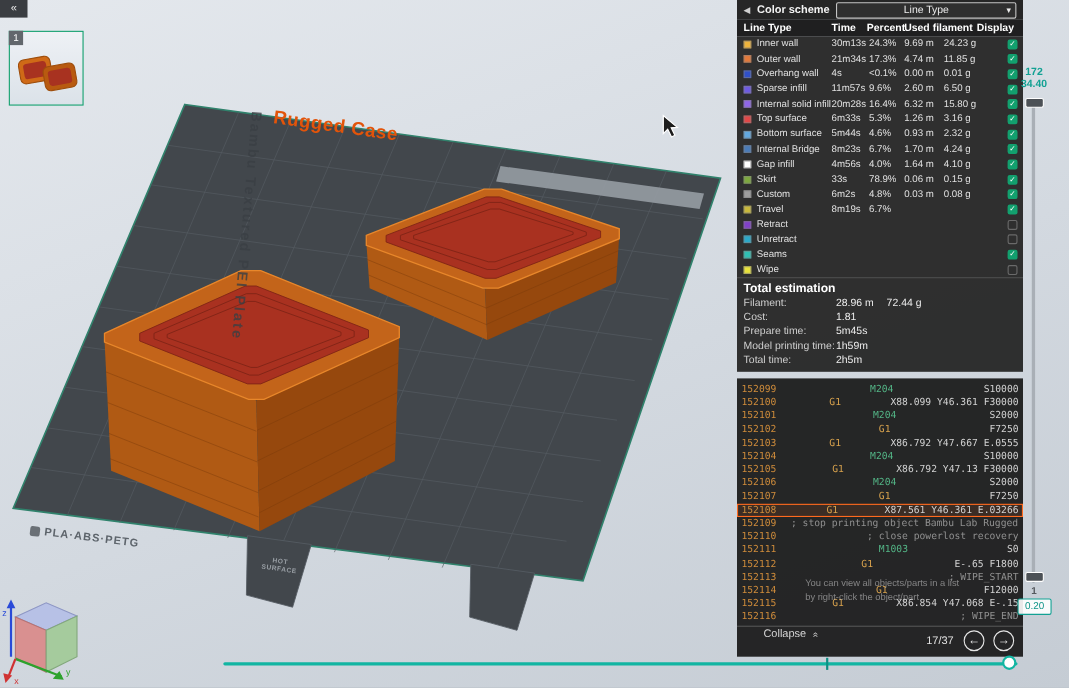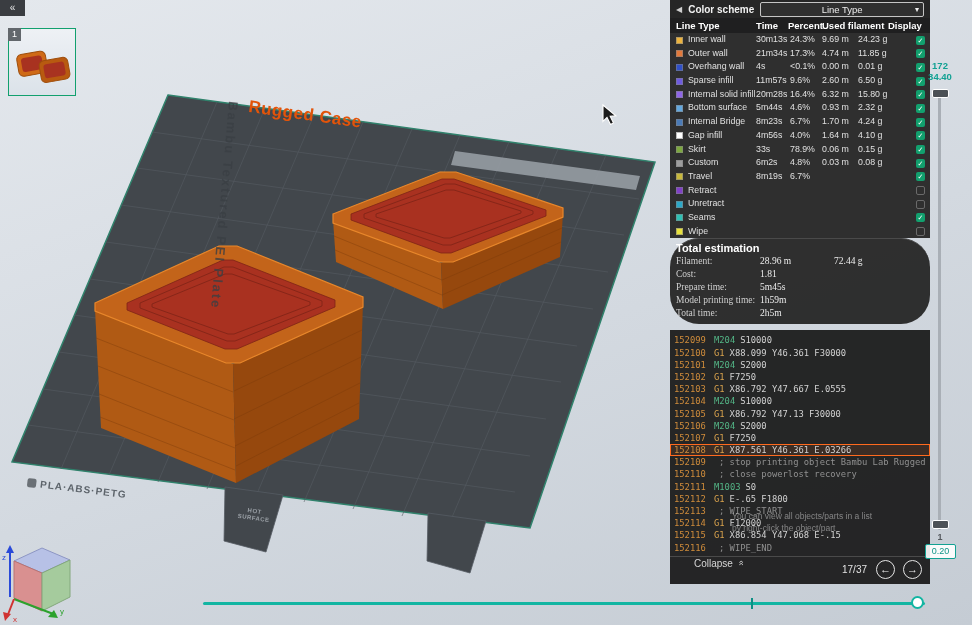--- a/index.html
+++ b/index.html
@@ -43,32 +43,32 @@
   .legend-rows{background:rgba(40,40,40,.96);}
   .lrow{position:relative;height:13.7px;font-size:8.8px;color:#e0e0e0;}
   .lrow span{position:absolute;top:0;line-height:13.7px;white-space:nowrap;}
   .lrow .sw{left:6px;top:3.5px;width:7px;height:7px;line-height:0;border:1px solid rgba(130,130,130,.55);box-sizing:border-box;}
   .lname{left:18px}.ltime{left:86px}.lpct{left:120px}.lm{left:152px}.lg{left:188px}
   .lrow .lchk{left:246px;top:2.5px;width:9px;height:9px;line-height:9px;border-radius:2px;font-size:7px;
     text-align:center;color:#fff;cursor:pointer;box-sizing:border-box;}
   .lchk.on{background:#12A06E;}
   .lchk.off{border:1px solid #6a6a6a;}
 
-  .totals{background:rgba(40,40,40,.96);border-top:1px solid #4a4a4a;padding-bottom:3px;border-radius:29px;}
+  .totals{background:rgba(40,40,40,.96);border-top:1px solid #4a4a4a;padding-bottom:3px;}
   .totals-title{font-size:11px;font-weight:bold;color:#fff;padding:3px 0 2px 6px;}
-  .trow{position:relative;height:13px;font-size:9.5px;font-family:Liberation Serif, serif;}
+  .trow{position:relative;height:13px;font-size:9.5px;}
   .trow .tlabel{position:absolute;left:6px;color:#cfcfcf;white-space:nowrap;}
   .trow .tv1{position:absolute;left:90px;color:#ededed;white-space:nowrap;}
-  .trow .tv2{position:absolute;left:136px;color:#ededed;white-space:nowrap;margin-left:28px;}
+  .trow .tv2{position:absolute;left:136px;color:#ededed;white-space:nowrap;}
 
   .gap{height:6px;}
 
   .gcode{background:rgba(30,30,30,.96);padding:4px 0 2px 0;position:relative;}
   .grow{display:flex;height:12.2px;align-items:center;font-family:"DejaVu Sans Mono",monospace;font-size:8.8px;
-    white-space:nowrap;overflow:hidden;padding:0 4px;box-sizing:border-box;cursor:pointer;}
+    white-space:nowrap;overflow:hidden;padding:0 4px;box-sizing:border-box;cursor:pointer;justify-content:space-between;}
   .gnum{width:40px;flex:none;color:#cf8c3b;}
   .gcmd{color:#d8d8d8;margin-right:5px;}
   .grow.m .gcmd{color:#53b586;}
   .grow.g .gcmd{color:#d8a24d;}
   .grest{color:#d2d2d2;}
   .grow.c .grest{color:#909090;}
   .grow.current{outline:1px solid #ff6a1e;outline-offset:-1px;background:rgba(255,106,30,.10);}
   .gcode-tip{position:absolute;left:62px;top:180px;width:190px;font-size:8.5px;color:rgba(210,210,210,.55);
     line-height:12px;font-family:"Liberation Sans",sans-serif;pointer-events:none;}
 
@@ -269,20 +269,29 @@
         <div class="lrow">
     <span class="sw" style="background: rgb(143, 102, 232);"></span>
     <span class="lname">Internal solid infill</span>
     <span class="ltime">20m28s</span>
     <span class="lpct">16.4%</span>
     <span class="lm">6.32 m</span>
     <span class="lg">15.80 g</span>
     <span class="lchk on">✓</span>
   </div>
         <div class="lrow">
+    <span class="sw" style="background: rgb(224, 72, 72);"></span>
+    <span class="lname">Top surface</span>
+    <span class="ltime">6m33s</span>
+    <span class="lpct">5.3%</span>
+    <span class="lm">1.26 m</span>
+    <span class="lg">3.16 g</span>
+    <span class="lchk on">✓</span>
+  </div>
+        <div class="lrow">
     <span class="sw" style="background: rgb(99, 168, 223);"></span>
     <span class="lname">Bottom surface</span>
     <span class="ltime">5m44s</span>
     <span class="lpct">4.6%</span>
     <span class="lm">0.93 m</span>
     <span class="lg">2.32 g</span>
     <span class="lchk on">✓</span>
   </div>
         <div class="lrow">
     <span class="sw" style="background: rgb(74, 123, 184);"></span>

